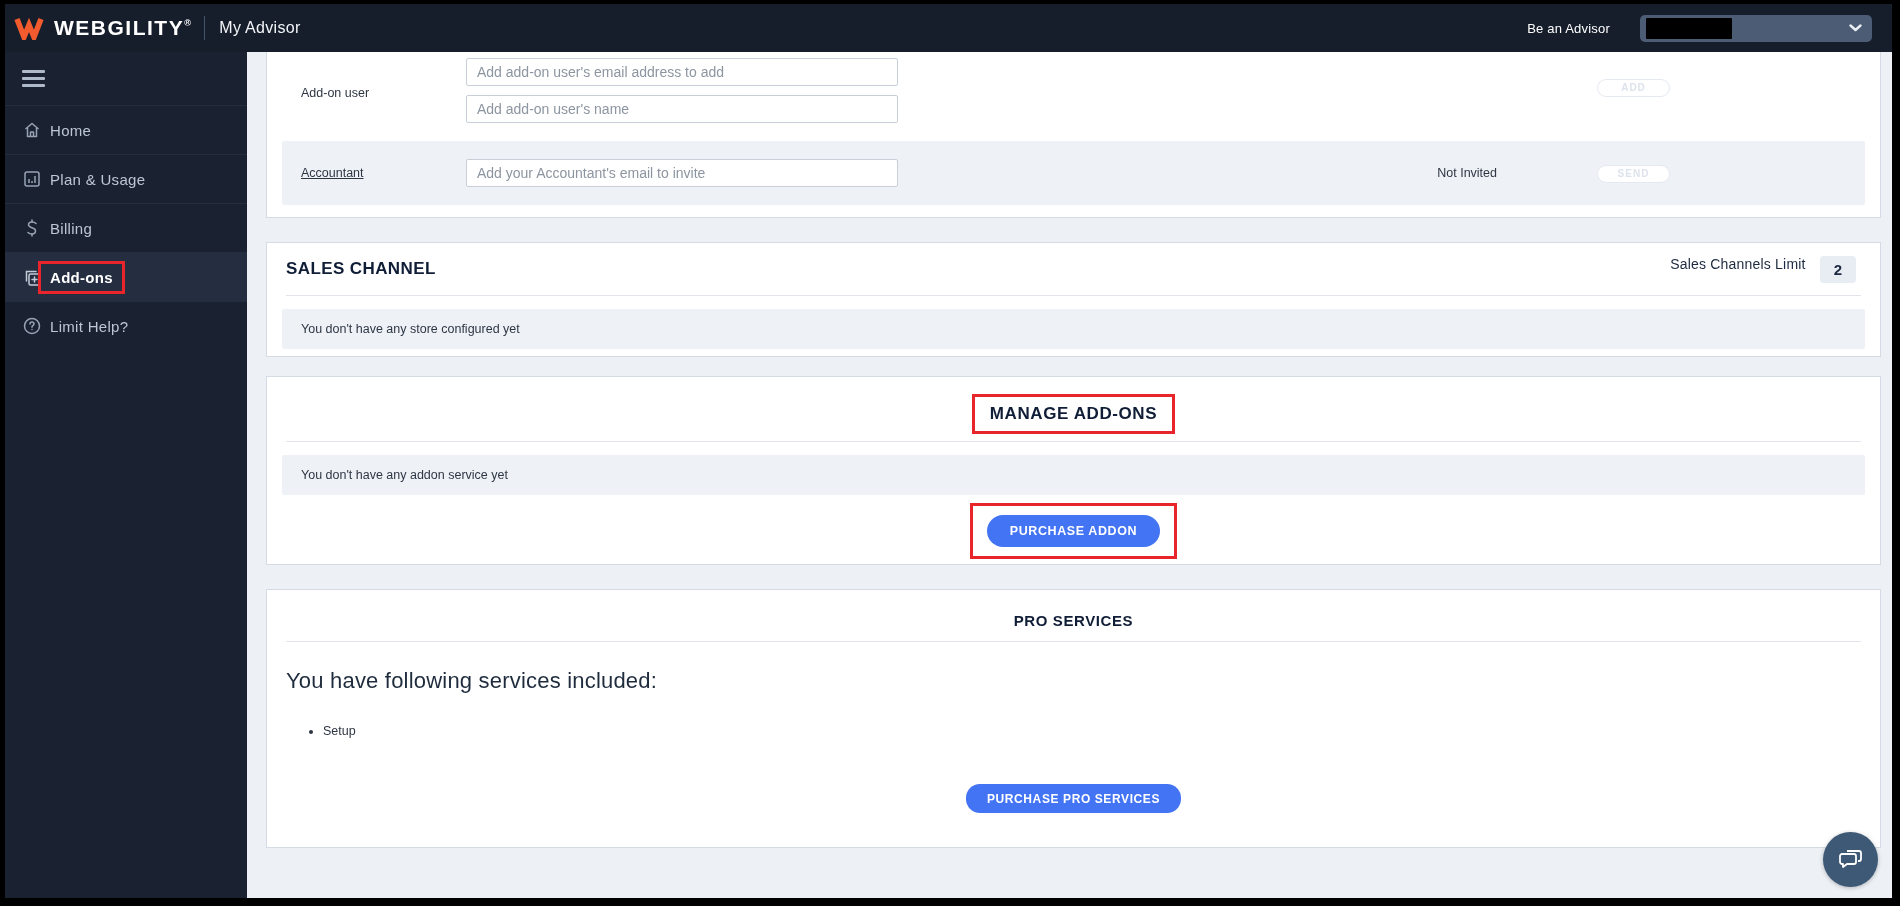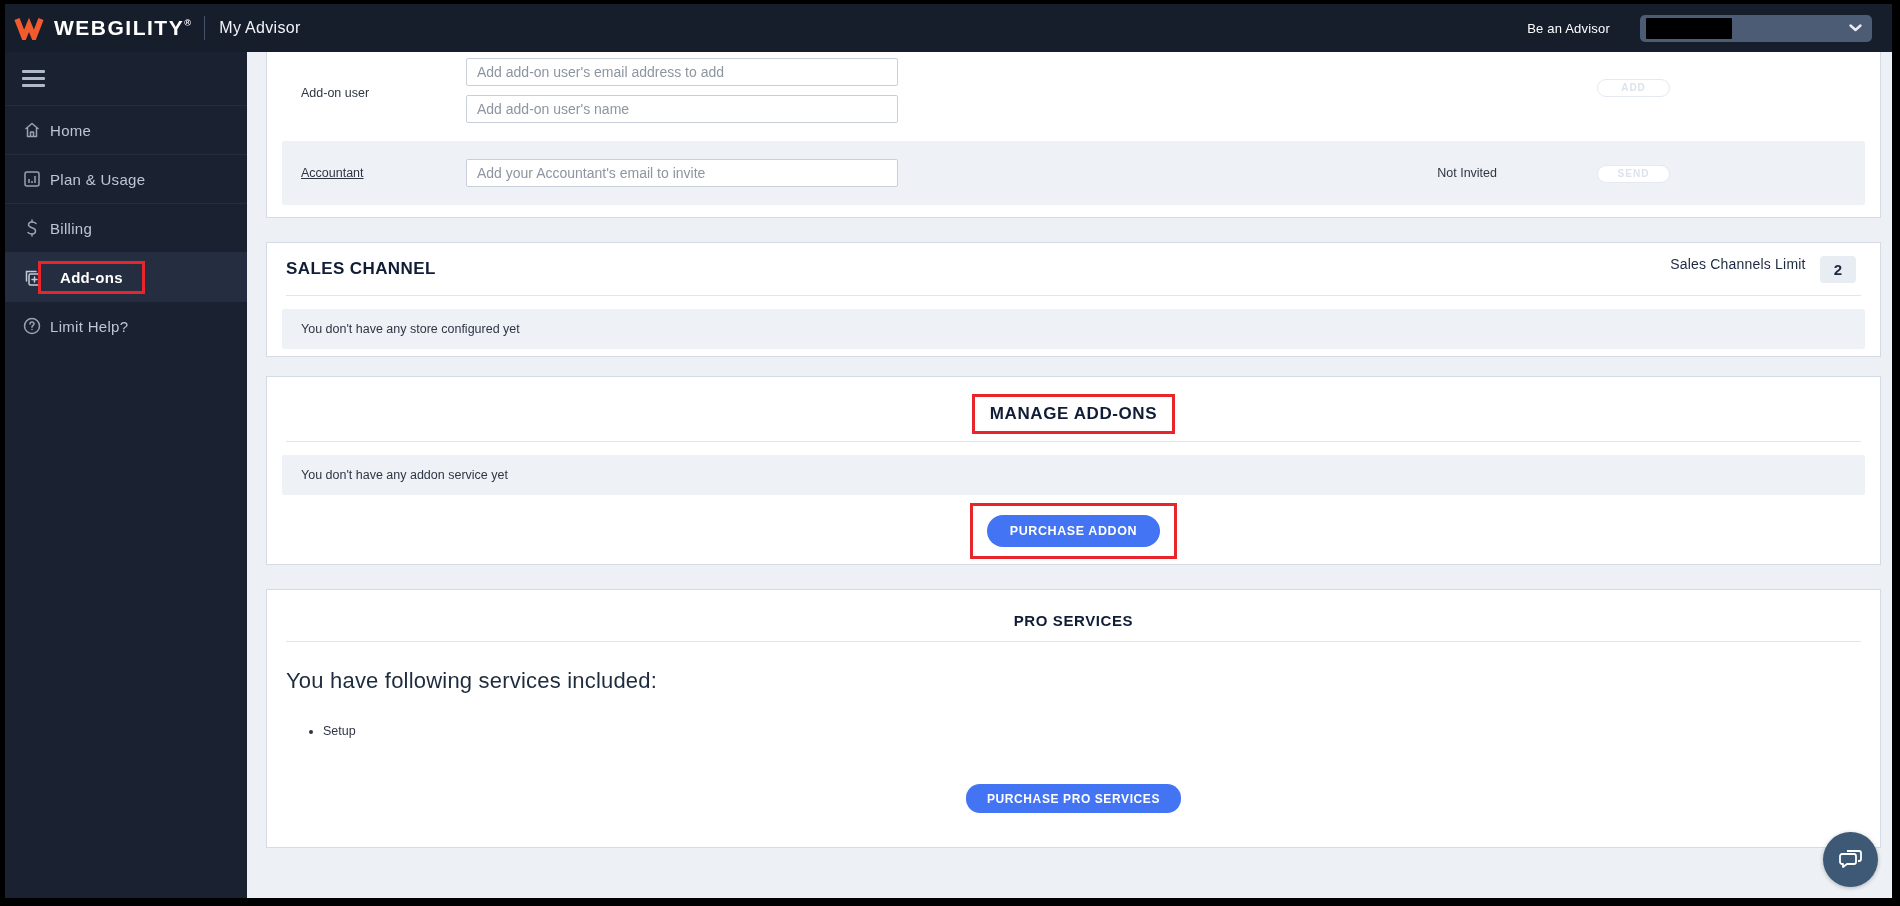--- a/index.html
+++ b/index.html
@@ -31,21 +31,21 @@
 
   
   .sidebar { flex:0 0 242px; background:#1a2231; display:flex; flex-direction:column; }
   .hamburger { height:53px; display:flex; align-items:center; padding-left:17px; cursor:pointer; }
   .hamburger .bars { display:flex; flex-direction:column; gap:4px; }
   .hamburger .bars span { display:block; width:23px; height:3px; background:#aeb9c9; border-radius:1px; }
   .nav-item { height:49px; display:flex; align-items:center; padding-left:17px;
               border-top:1px solid #242d3d; color:#bcc6d4; font-size:15px; letter-spacing:0.3px; cursor:pointer; }
   .nav-item .nav-icon { width:20px; display:flex; justify-content:center; margin-right:8px; color:#97a3b5; }
   .nav-item.active { background:#242e40; color:#fff; font-weight:700; }
-  .red-box-nav { border:3px solid #e8252b; padding:5px 19px; margin-left:-12px; display:inline-block; }
+  .red-box-nav { border:3px solid #e8252b; padding:5px 9px; margin-left:-12px; display:inline-block; }
 
   
   .main { flex:1; background:#edf0f5; padding:0 9px 0 19px; position:relative; overflow:hidden; }
   .card { background:#fff; border:1px solid #d5dbe5; width:1615px; }
   .card.cut-top { border-top:none; }
 
   
   .card-users { height:166px; padding-top:6px; }
   .row-addon { display:flex; align-items:flex-start; padding-left:15px; }
   .label-col { width:184px; padding-left:19px; font-size:12.5px; color:#2e3644; }

